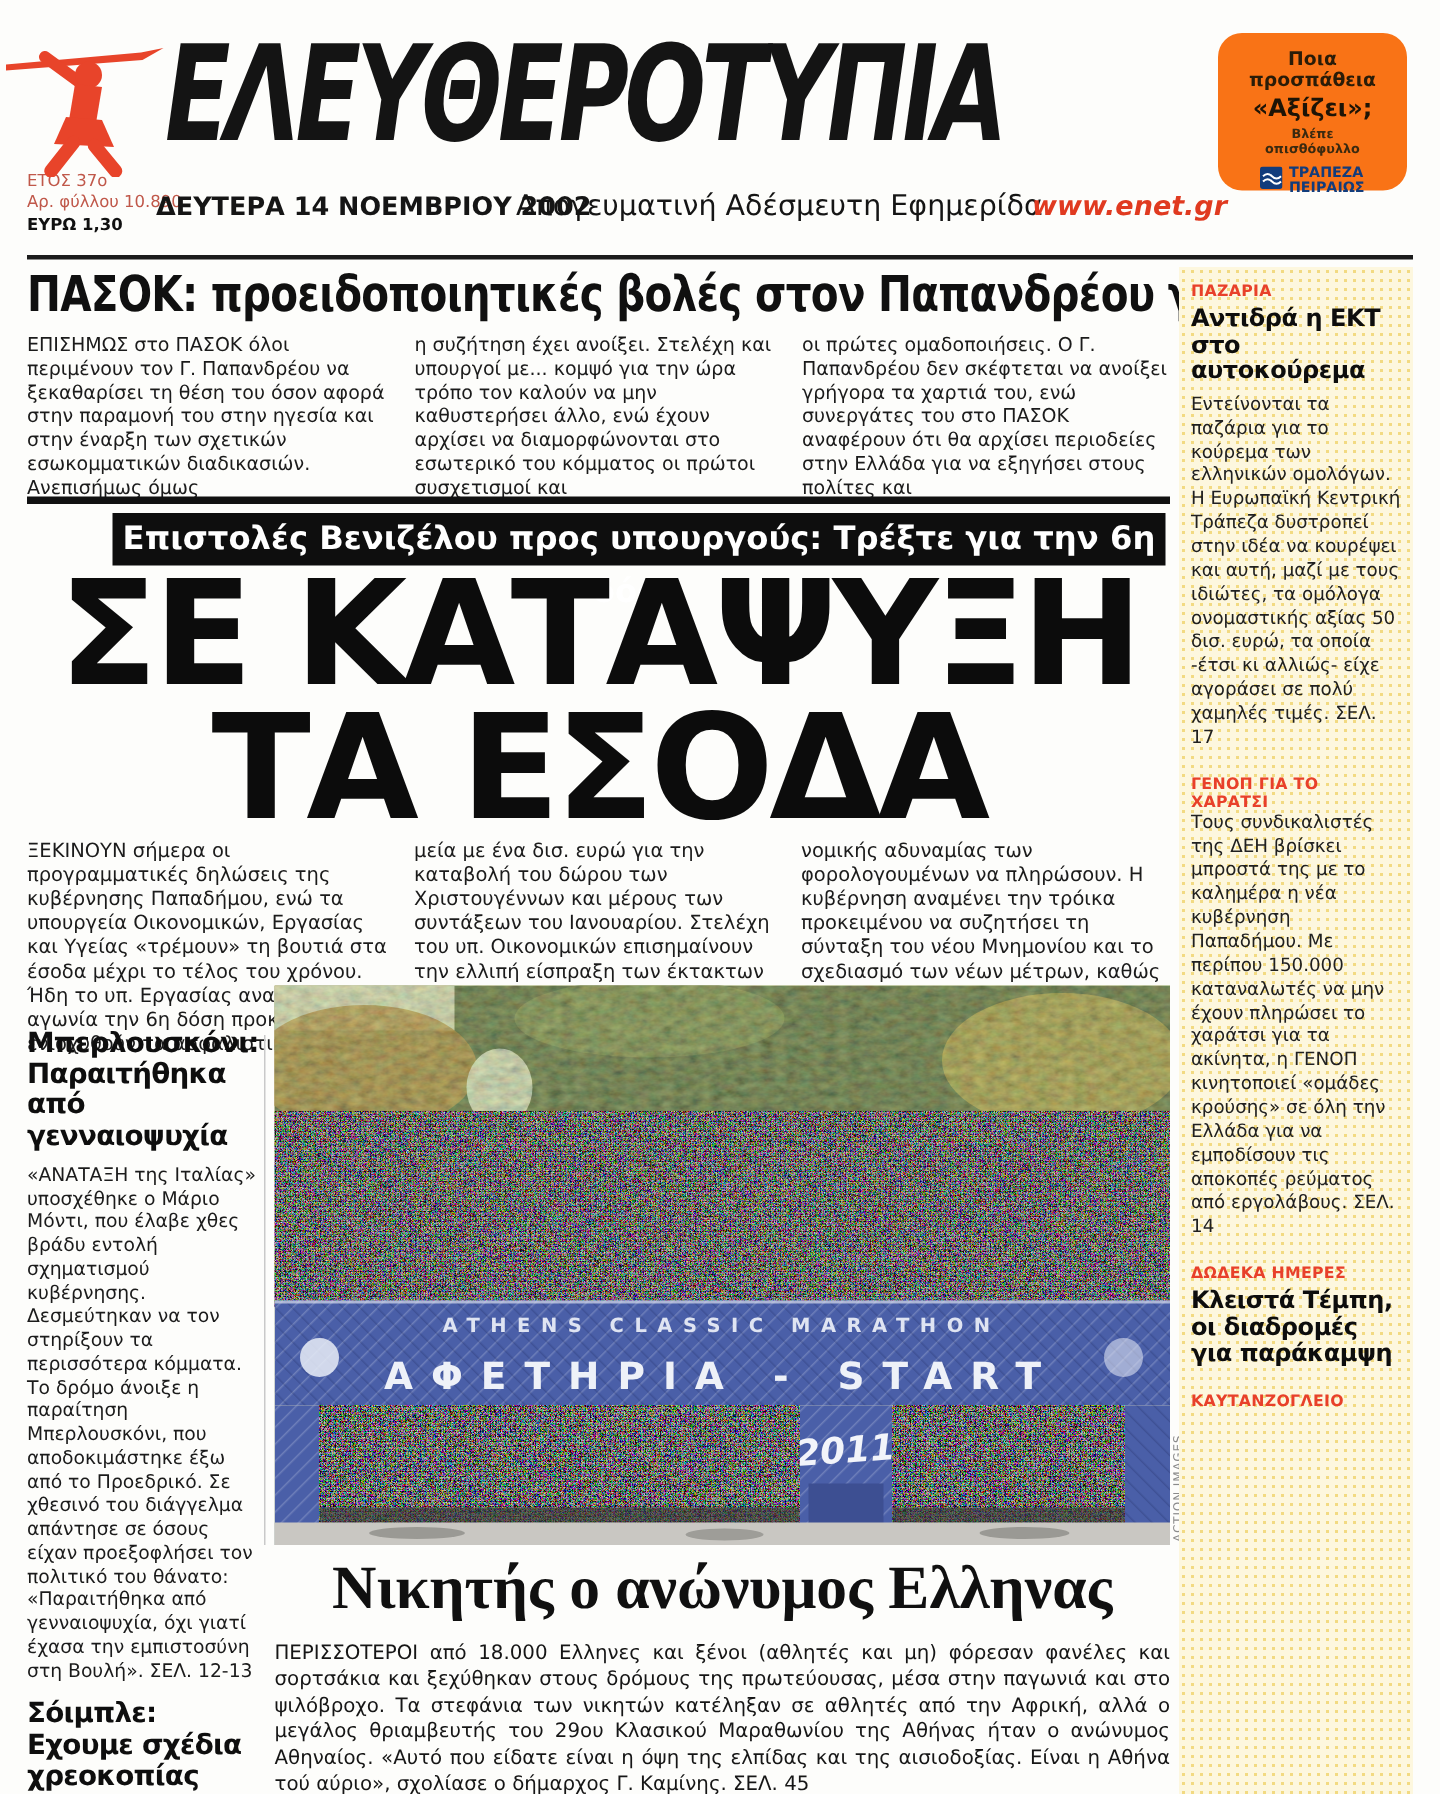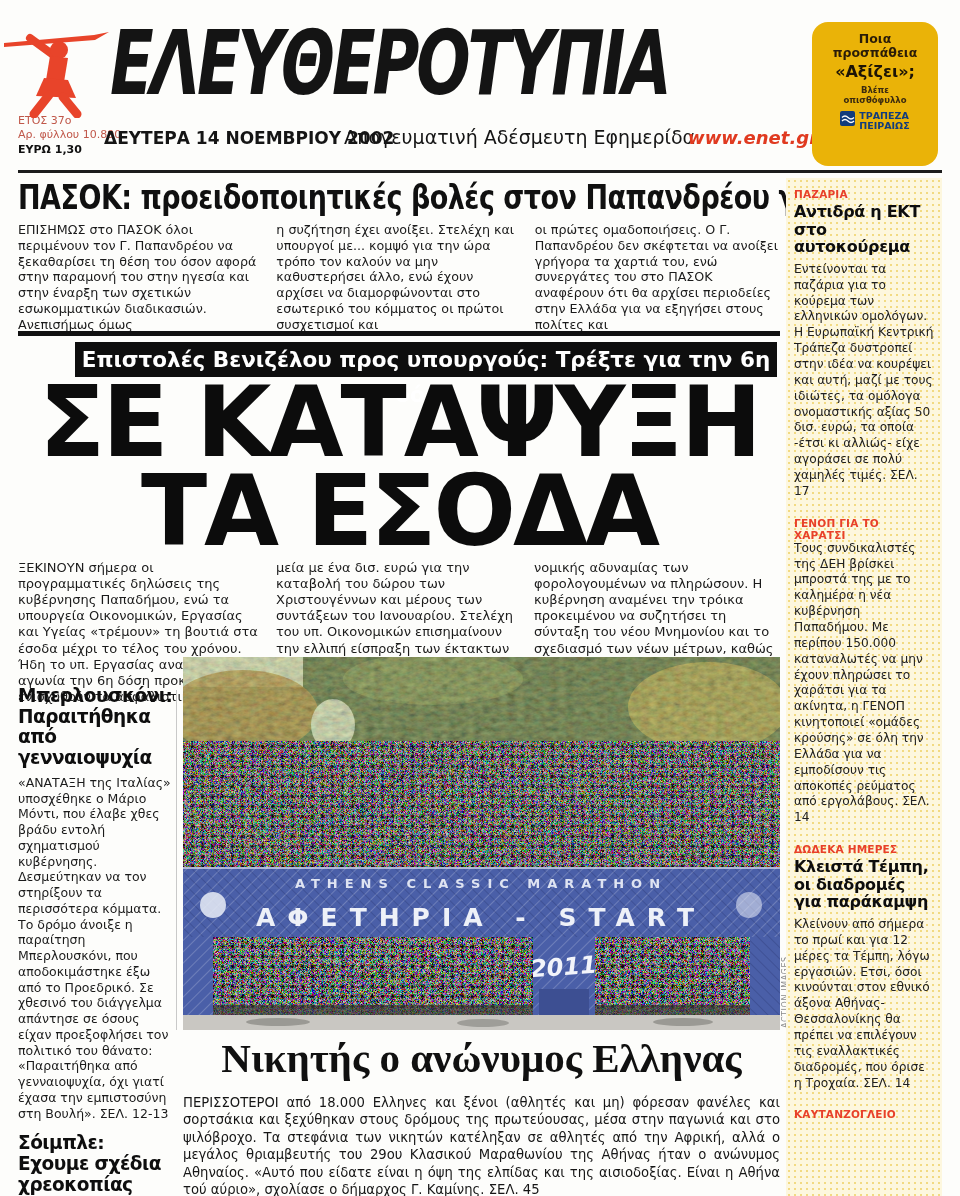--- a/index.html
+++ b/index.html
@@ -16,21 +16,21 @@
   .logo-figure{left:4px;top:26px;}
   .logo-text{
     left:110px;top:12px;font-size:82px;font-style:italic;font-weight:bold;
     letter-spacing:-4px;transform:scale(0.78,1.08);transform-origin:left top;
     white-space:nowrap;color:#141414;
   }
   .date-text{left:104px;top:128px;font-size:17px;font-weight:bold;}
   .tagline-text{left:344px;top:126px;font-size:19px;}
   .website-link{left:688px;top:127px;font-size:18px;font-weight:bold;font-style:italic;color:#e03a20;text-decoration:none;}
   .promo-box{
-    left:812px;top:22px;width:126px;height:144px;background:#eab308;
+    left:812px;top:22px;width:126px;height:105px;background:#f97316;
     border-radius:16px;text-align:center;padding-top:10px;box-sizing:border-box;
   }
   .promo-l1,.promo-l2{font-size:12.5px;font-weight:bold;line-height:1.15;color:#2a1c08;}
   .promo-l3{font-size:16px;font-weight:900;margin:1px 0 4px;color:#1d1406;}
   .promo-l4,.promo-l5{font-size:8.5px;font-weight:bold;line-height:1.25;color:#3a2a10;}
   .bank-row{display:flex;align-items:center;justify-content:center;gap:4px;margin-top:5px;}
   .bank-name{font-size:9.5px;font-weight:900;color:#123c7c;text-align:left;line-height:1.05;}
   .head-rule{left:18px;top:170px;width:924px;height:3px;background:#1c1c1c;}
 
   
@@ -241,19 +241,18 @@
     <div class="sb-title">Αντιδρά η ΕΚΤ στο αυτοκούρεμα</div>
     <div class="sb-body">Εντείνονται τα παζάρια για το κούρεμα των ελληνικών ομολόγων. Η Ευρωπαϊκή Κεντρική Τράπεζα δυστροπεί στην ιδέα να κουρέψει και αυτή, μαζί με τους ιδιώτες, τα ομόλογα ονομαστικής αξίας 50 δισ. ευρώ, τα οποία -έτσι κι αλλιώς- είχε αγοράσει σε πολύ χαμηλές τιμές. ΣΕΛ. 17</div>
   </div>
   <div class="sb-section">
     <div class="sb-kicker">ΓΕΝΟΠ ΓΙΑ ΤΟ ΧΑΡΑΤΣΙ</div>
     <div class="sb-body">Τους συνδικαλιστές της ΔΕΗ βρίσκει μπροστά της με το καλημέρα η νέα κυβέρνηση Παπαδήμου. Με περίπου 150.000 καταναλωτές να μην έχουν πληρώσει το χαράτσι για τα ακίνητα, η ΓΕΝΟΠ κινητοποιεί «ομάδες κρούσης» σε όλη την Ελλάδα για να εμποδίσουν τις αποκοπές ρεύματος από εργολάβους. ΣΕΛ. 14</div>
   </div>
   <div class="sb-section">
     <div class="sb-kicker">ΔΩΔΕΚΑ ΗΜΕΡΕΣ</div>
     <div class="sb-title">Κλειστά Τέμπη, οι διαδρομές για παράκαμψη</div>
-    <div class="sb-body">Κλείνουν από σήμερα το πρωί και για 12 μέρες τα Τέμπη, λόγω εργασιών. Ετσι, όσοι κινούνται στον εθνικό άξονα Αθήνας-Θεσσαλονίκης θα πρέπει να επιλέγουν τις εναλλακτικές διαδρομές, που όρισε η Τροχαία. ΣΕΛ. 14</div>
   </div>
   <div class="sb-section">
     <div class="sb-kicker">ΚΑΥΤΑΝΖΟΓΛΕΙΟ</div>
 
   </div>
 </div>
 
 </body></html>

